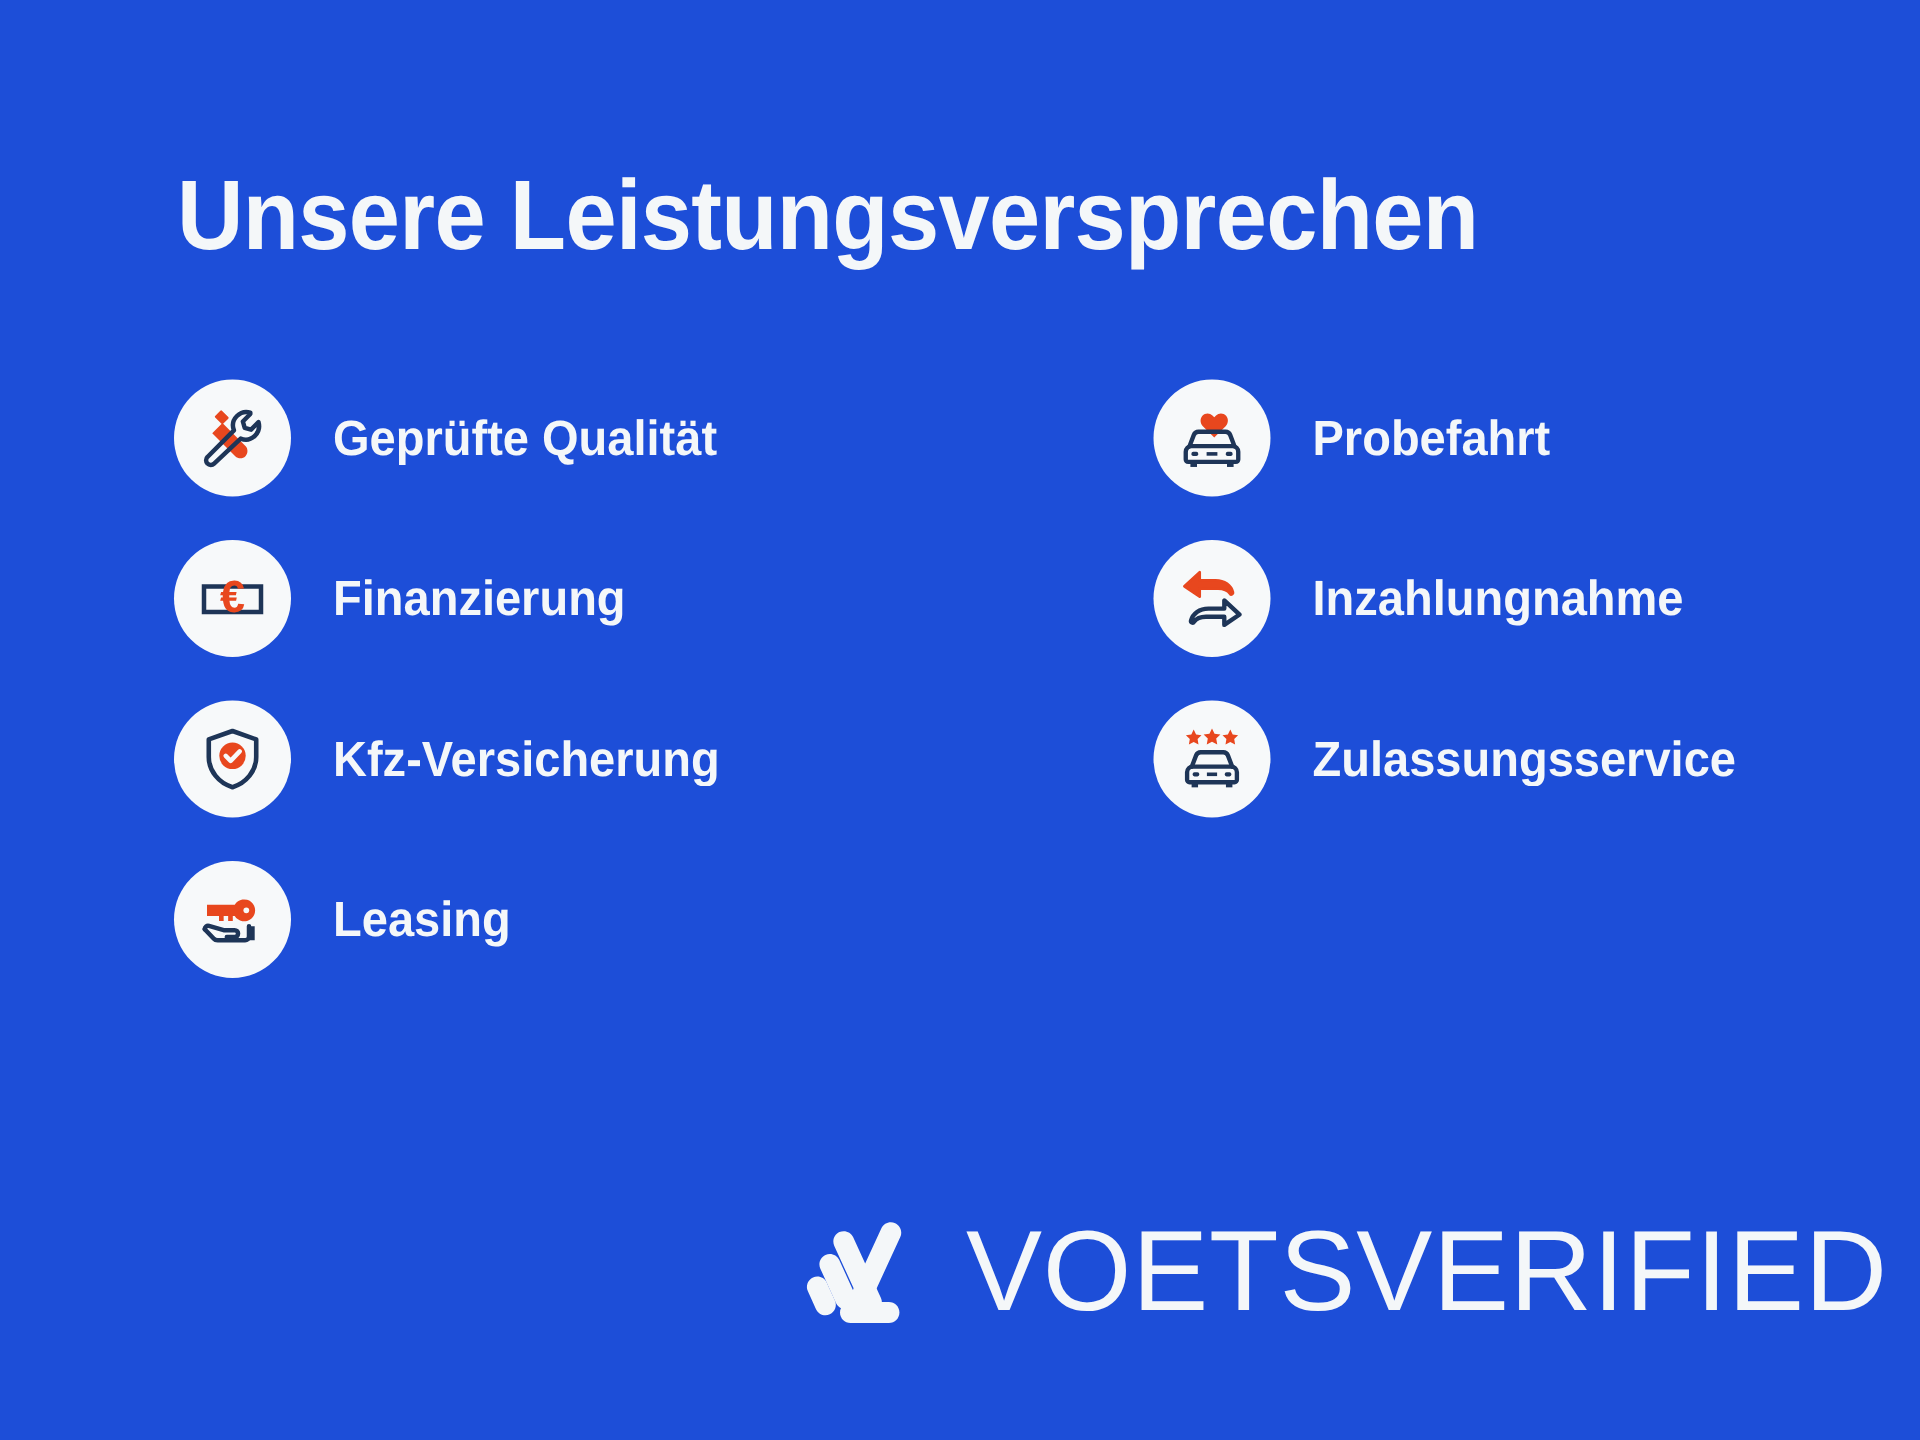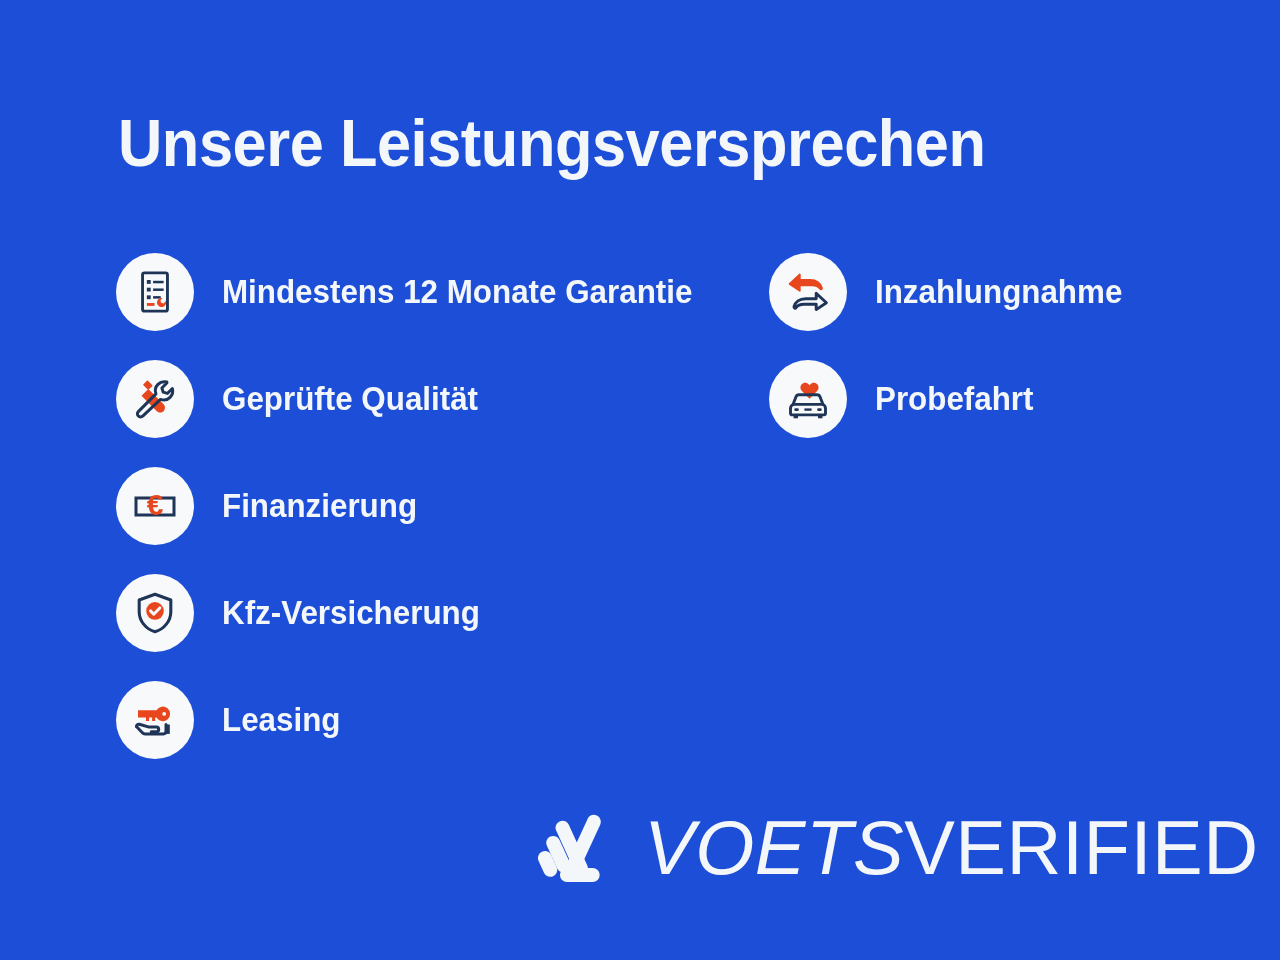--- a/index.html
+++ b/index.html
@@ -99,52 +99,34 @@
     min-width: 86px;
   }
   .logo-text {
     margin-left: 24px;
     font-size: 76px;
     line-height: 86px;
     color: #f4f7f9;
     white-space: nowrap;
     letter-spacing: 0.5px;
   }
-  .logo-light { font-weight: 300; font-style: italic; }
+  .logo-light { font-weight: 300; }
   .logo-bold  { font-weight: 400; }
 </style>
 </head>
 <body>
 
 <div id="banner">
 
   <div class="title">Unsere Leistungsversprechen</div>
 
   <div class="columns">
 
     <div class="col col-left">
 
-      <div class="feature">
-        <div class="badge">
-          <span>
-            <svg width="46" height="46" viewBox="0 0 48 48">
-              <rect x="11" y="4" width="26" height="40" rx="2" fill="none" stroke="#1e3557" stroke-width="3"></rect>
-              <rect x="15.5" y="11.5" width="4" height="4" fill="#1e3557"></rect>
-              <rect x="22" y="12.3" width="11" height="2.6" fill="#1e3557"></rect>
-              <rect x="15.5" y="19.5" width="4" height="4" fill="#1e3557"></rect>
-              <rect x="22" y="20.3" width="11" height="2.6" fill="#1e3557"></rect>
-              <rect x="15.5" y="27.5" width="4" height="4" fill="#1e3557"></rect>
-              <rect x="22" y="28.3" width="8" height="2.6" fill="#1e3557"></rect>
-              <rect x="15.5" y="35.5" width="8" height="3" fill="#e8471e"></rect>
-              <path d="M27 37.5c-1.6-2.3-0.9-5.4 1.6-6.8 1.1-0.6 2.3-0.7 3.4-0.4l-2.3 2.4 0.6 2.6 2.7 0.6 2.3-2.4c0.5 1.2 0.4 2.6-0.3 3.8-1.3 2.3-4.2 3-6.5 1.8l-1.5 -1.6z" fill="#e8471e"></path>
-            </svg>
-          </span>
-        </div>
-        <div class="feature-label">Mindestens 12 Monate Garantie</div>
-      </div>
 
       <div class="feature">
         <div class="badge">
           <span>
             <svg width="46" height="46" viewBox="0 0 48 48">
 
               <path d="M12.5 9.2l3.6-3.6 4.4 4.4-3.6 3.6z" fill="#e8471e" stroke="#e8471e" stroke-width="1.6" stroke-linejoin="round"></path>
               <path d="M17 13.6L33 29.6c1.9 1.9 1.9 5.1 0 7.1s-5.1 1.9-7.1 0L9.9 20.7z" fill="#e8471e"></path>
 
               <path d="M36.4 7.3l-5.2 5.2 1.3 4.4 4.4 1.3 5.2-5.2c0.9 3.2 0.1 6.8-2.4 9.3-2.7 2.7-6.6 3.4-10 2.1L11.2 41.8c-1.3 1.3-3.4 1.3-4.6 0-1.3-1.3-1.3-3.4 0-4.6l18.4-18.5c-1.3-3.4-0.6-7.3 2.1-10 2.5-2.5 6.1-3.3 9.3-2.4z" fill="none" stroke="#1e3557" stroke-width="3.1" stroke-linejoin="round" stroke-linecap="round"></path>
@@ -193,34 +175,20 @@
             </svg>
           </span>
         </div>
         <div class="feature-label">Leasing</div>
       </div>
 
     </div>
 
     <div class="col col-right">
 
-
-      <div class="feature">
-        <div class="badge">
-          <span>
-            <svg width="48" height="48" viewBox="0 0 48 48">
-
-              <path d="M15.8 6.5v5.4h10.6c6.0 0 10.4 3.3 11.6 8.0 0.3 1.3-1.3 2.0-2.0 0.9-1.7-2.5-4.5-3.4-8.0-3.4H15.8v5.4L5.6 15.9z" fill="#e8471e" stroke="#e8471e" stroke-width="1.8" stroke-linejoin="round"></path>
-
-              <path d="M32.2 25.3v5.4H21.6c-6.0 0-10.4 3.3-11.6 8.0-0.3 1.3 1.3 2.0 2.0 0.9 1.7-2.5 4.5-3.4 8.0-3.4h12.2v5.4l10.2-6.9z" fill="none" stroke="#1e3557" stroke-width="2.9" stroke-linejoin="round"></path>
-            </svg>
-          </span>
-        </div>
-        <div class="feature-label">Inzahlungnahme</div>
-      </div>
 
       <div class="feature">
         <div class="badge">
           <span>
             <svg width="48" height="48" viewBox="0 0 48 48">
 
               <path d="M33.4 9.2c-1.8-2.0-4.8-2.1-6.7-0.2l-1.2 1.2-1.2-1.2c-1.9-1.9-4.9-1.8-6.7 0.2-1.7 2.0-1.6 5.0 0.3 6.9l7.6 7.6 7.6-7.6c1.9-1.9 2.0-4.9 0.3-6.9z" fill="#e8471e"></path>
 
               <path d="M9 29.5l2.9-7.6c0.5-1.3 1.7-2.1 3.1-2.1h18c1.4 0 2.6 0.8 3.1 2.1l2.9 7.6" fill="none" stroke="#1e3557" stroke-width="2.9" stroke-linejoin="round" stroke-linecap="round"></path>
               <path d="M6.5 33.2c0-2.1 1.7-3.8 3.8-3.8h27.4c2.1 0 3.8 1.7 3.8 3.8v5.1c0 0.9-0.7 1.6-1.6 1.6H8.1c-0.9 0-1.6-0.7-1.6-1.6z" fill="none" stroke="#1e3557" stroke-width="2.9" stroke-linejoin="round"></path>
@@ -228,20 +196,57 @@
               <rect x="33.2" y="33.2" width="4.5" height="2.8" rx="1.2" fill="#1e3557"></rect>
               <rect x="20.4" y="33.4" width="7.2" height="2.4" fill="#1e3557"></rect>
               <rect x="9.6" y="39.9" width="4.4" height="3.4" fill="#1e3557"></rect>
               <rect x="34" y="39.9" width="4.4" height="3.4" fill="#1e3557"></rect>
             </svg>
           </span>
         </div>
         <div class="feature-label">Probefahrt</div>
       </div>
 
+      <div class="feature">
+        <div class="badge">
+          <span>
+            <svg width="48" height="48" viewBox="0 0 48 48">
+
+              <path d="M15.8 6.5v5.4h10.6c6.0 0 10.4 3.3 11.6 8.0 0.3 1.3-1.3 2.0-2.0 0.9-1.7-2.5-4.5-3.4-8.0-3.4H15.8v5.4L5.6 15.9z" fill="#e8471e" stroke="#e8471e" stroke-width="1.8" stroke-linejoin="round"></path>
+
+              <path d="M32.2 25.3v5.4H21.6c-6.0 0-10.4 3.3-11.6 8.0-0.3 1.3 1.3 2.0 2.0 0.9 1.7-2.5 4.5-3.4 8.0-3.4h12.2v5.4l10.2-6.9z" fill="none" stroke="#1e3557" stroke-width="2.9" stroke-linejoin="round"></path>
+            </svg>
+          </span>
+        </div>
+        <div class="feature-label">Inzahlungnahme</div>
+      </div>
+
+      <div class="feature">
+        <div class="badge">
+          <span>
+            <svg width="48" height="48" viewBox="0 0 48 48">
+
+              <g fill="#e8471e">
+                <path d="M11.8 4.4l1.6 3.3 3.6 0.5-2.6 2.5 0.6 3.6-3.2-1.7-3.2 1.7 0.6-3.6-2.6-2.5 3.6-0.5z"></path>
+                <path d="M24 3.6l1.7 3.5 3.9 0.6-2.8 2.7 0.7 3.9-3.5-1.8-3.5 1.8 0.7-3.9-2.8-2.7 3.9-0.6z"></path>
+                <path d="M36.2 4.4l1.6 3.3 3.6 0.5-2.6 2.5 0.6 3.6-3.2-1.7-3.2 1.7 0.6-3.6-2.6-2.5 3.6-0.5z"></path>
+              </g>
+
+              <path d="M10.5 29.2l2.9-7.6c0.5-1.3 1.7-2.1 3.1-2.1h15c1.4 0 2.6 0.8 3.1 2.1l2.9 7.6" fill="none" stroke="#1e3557" stroke-width="2.9" stroke-linejoin="round" stroke-linecap="round"></path>
+              <path d="M7.4 32.9c0-2.1 1.7-3.8 3.8-3.8h25.6c2.1 0 3.8 1.7 3.8 3.8v5.0c0 0.9-0.7 1.6-1.6 1.6H9c-0.9 0-1.6-0.7-1.6-1.6z" fill="none" stroke="#1e3557" stroke-width="2.9" stroke-linejoin="round"></path>
+              <rect x="11.1" y="32.8" width="4.4" height="2.8" rx="1.2" fill="#1e3557"></rect>
+              <rect x="32.5" y="32.8" width="4.4" height="2.8" rx="1.2" fill="#1e3557"></rect>
+              <rect x="20.6" y="33.0" width="6.8" height="2.4" fill="#1e3557"></rect>
+              <rect x="10.4" y="39.5" width="4.3" height="3.4" fill="#1e3557"></rect>
+              <rect x="33.3" y="39.5" width="4.3" height="3.4" fill="#1e3557"></rect>
+            </svg>
+          </span>
+        </div>
+        <div class="feature-label">Zulassungsservice</div>
+      </div>
 
     </div>
   </div>
 
   <div class="logo">
     <span class="logo-mark">
       <svg width="86" height="86" viewBox="0 0 86 86">
         <g fill="#f4f7f9">
 
           <path d="M62.8 10.5c3.5 1.6 5.0 5.7 3.4 9.2L47.0 61.3c-1.6 3.5-5.7 5.0-9.2 3.4-3.5-1.6-5.0-5.7-3.4-9.2L53.6 13.9c1.6-3.5 5.7-5.0 9.2-3.4z"></path>

